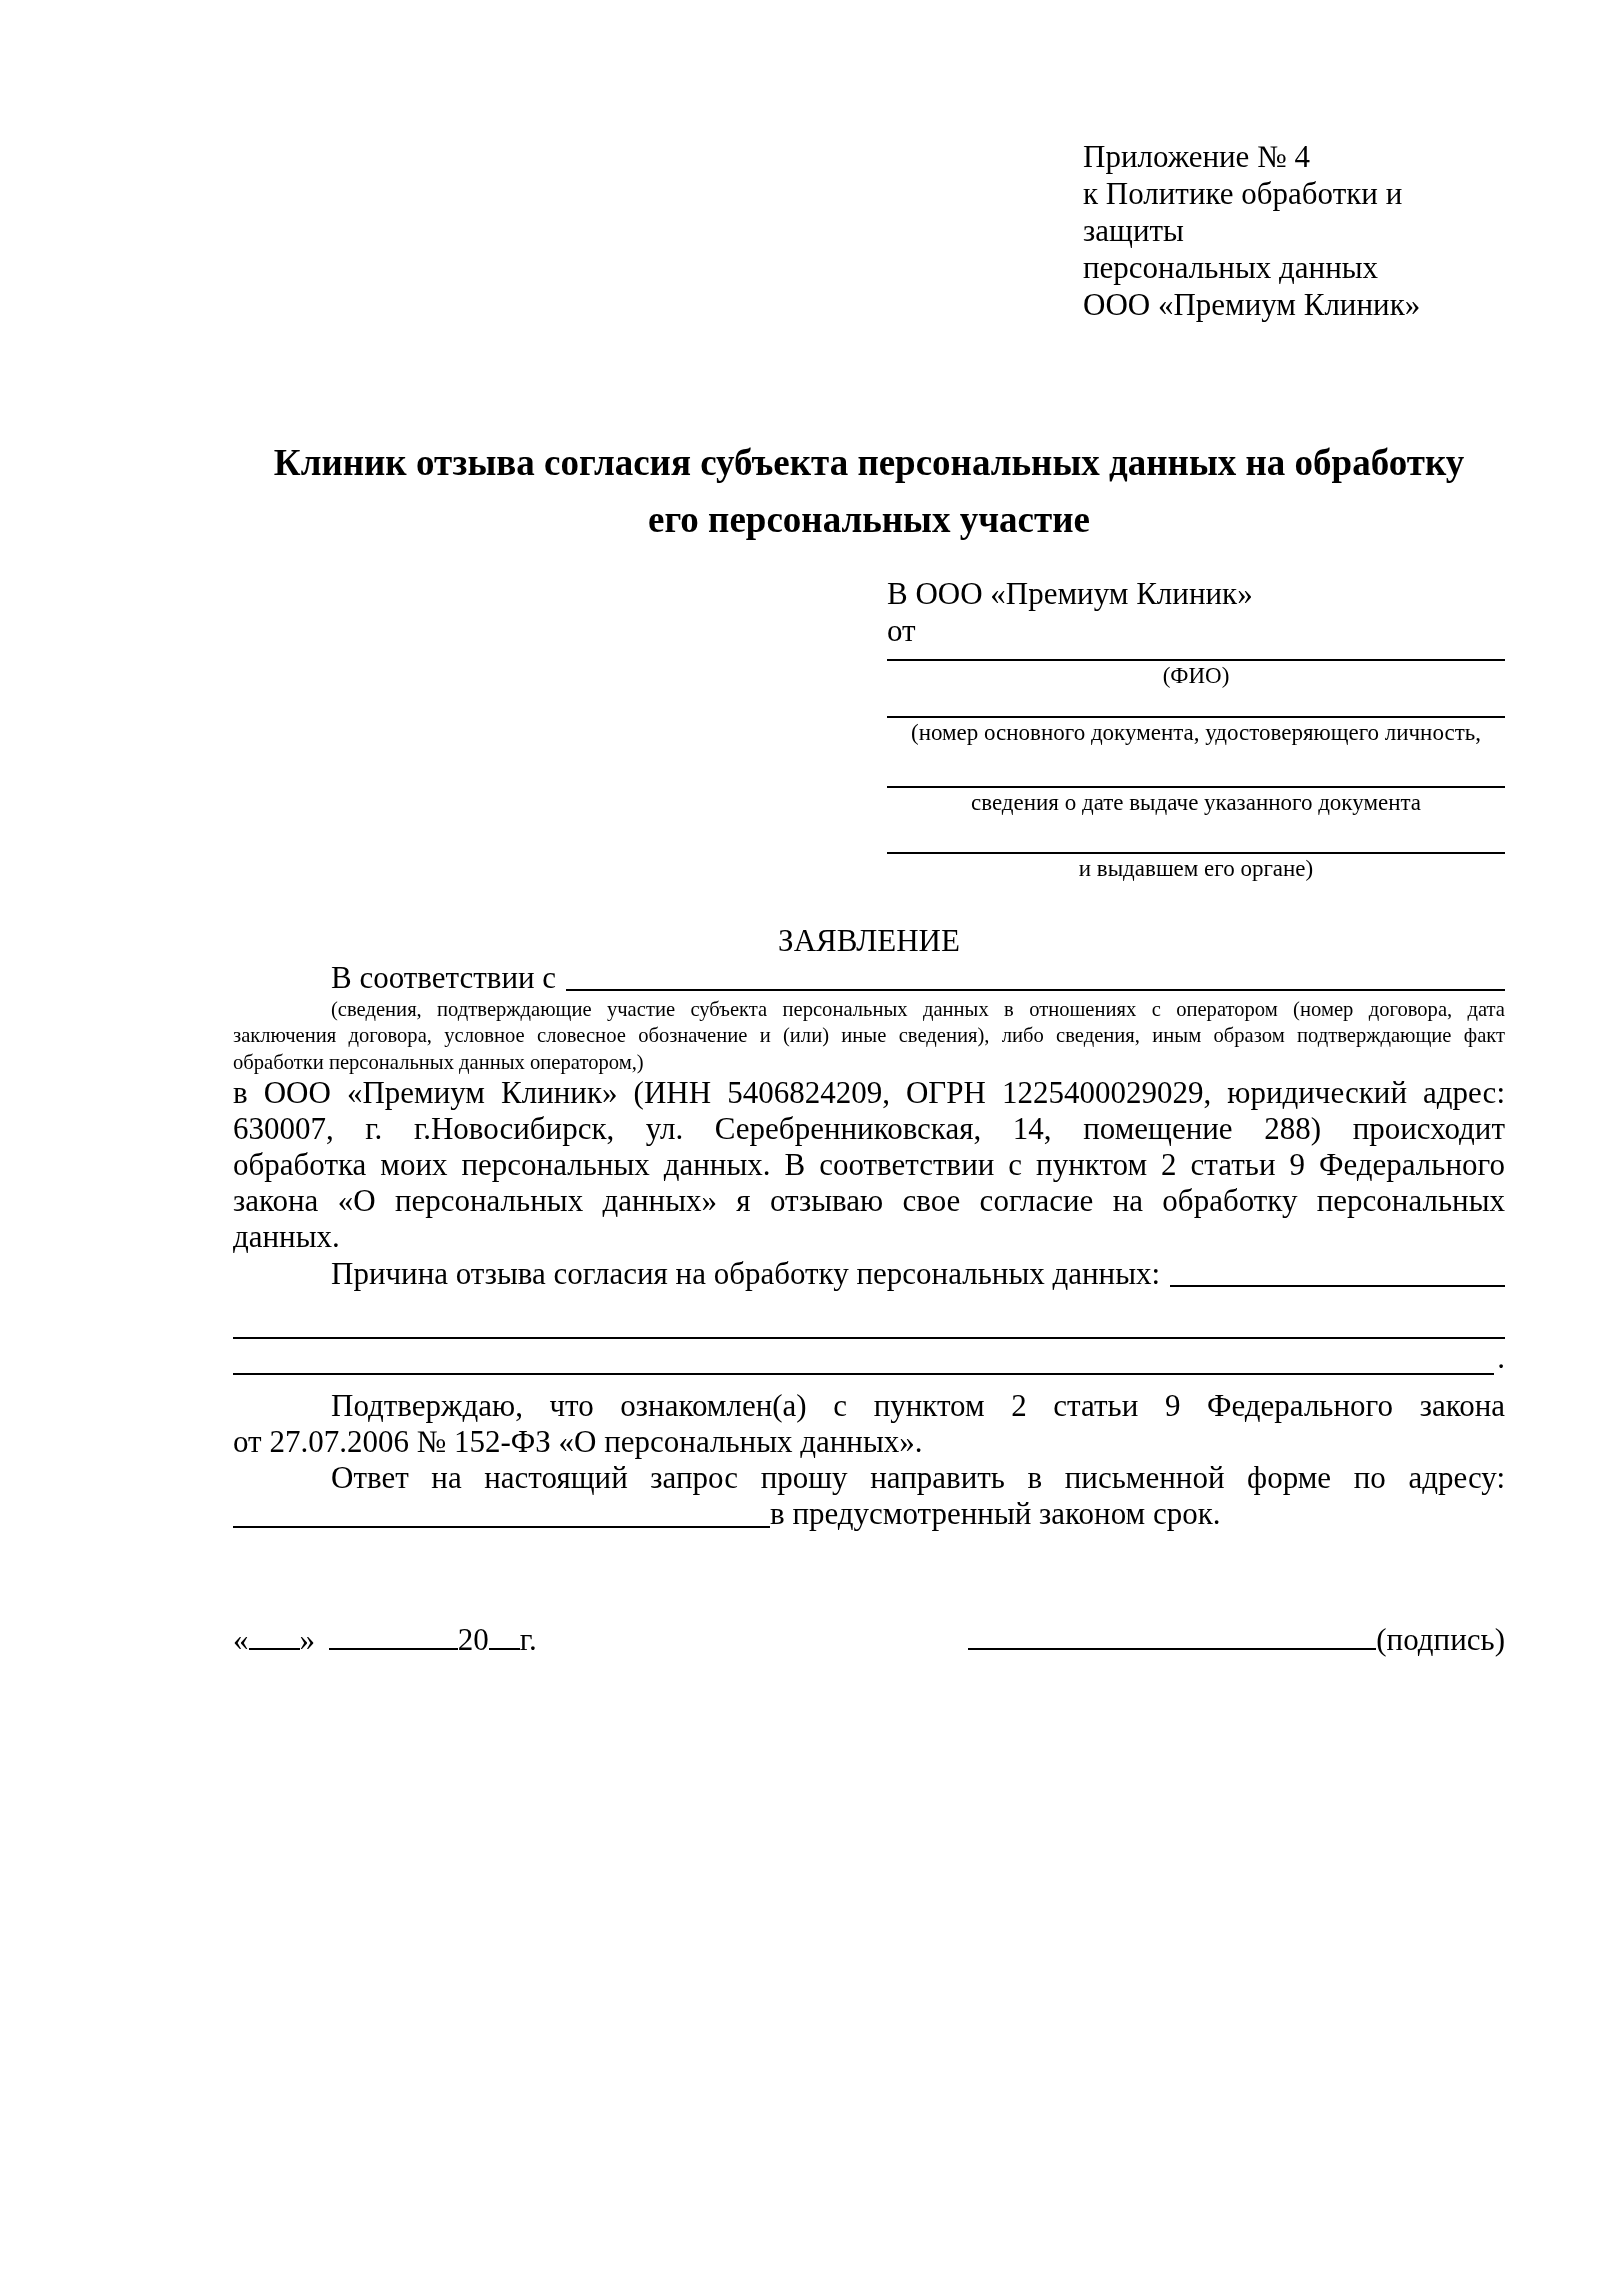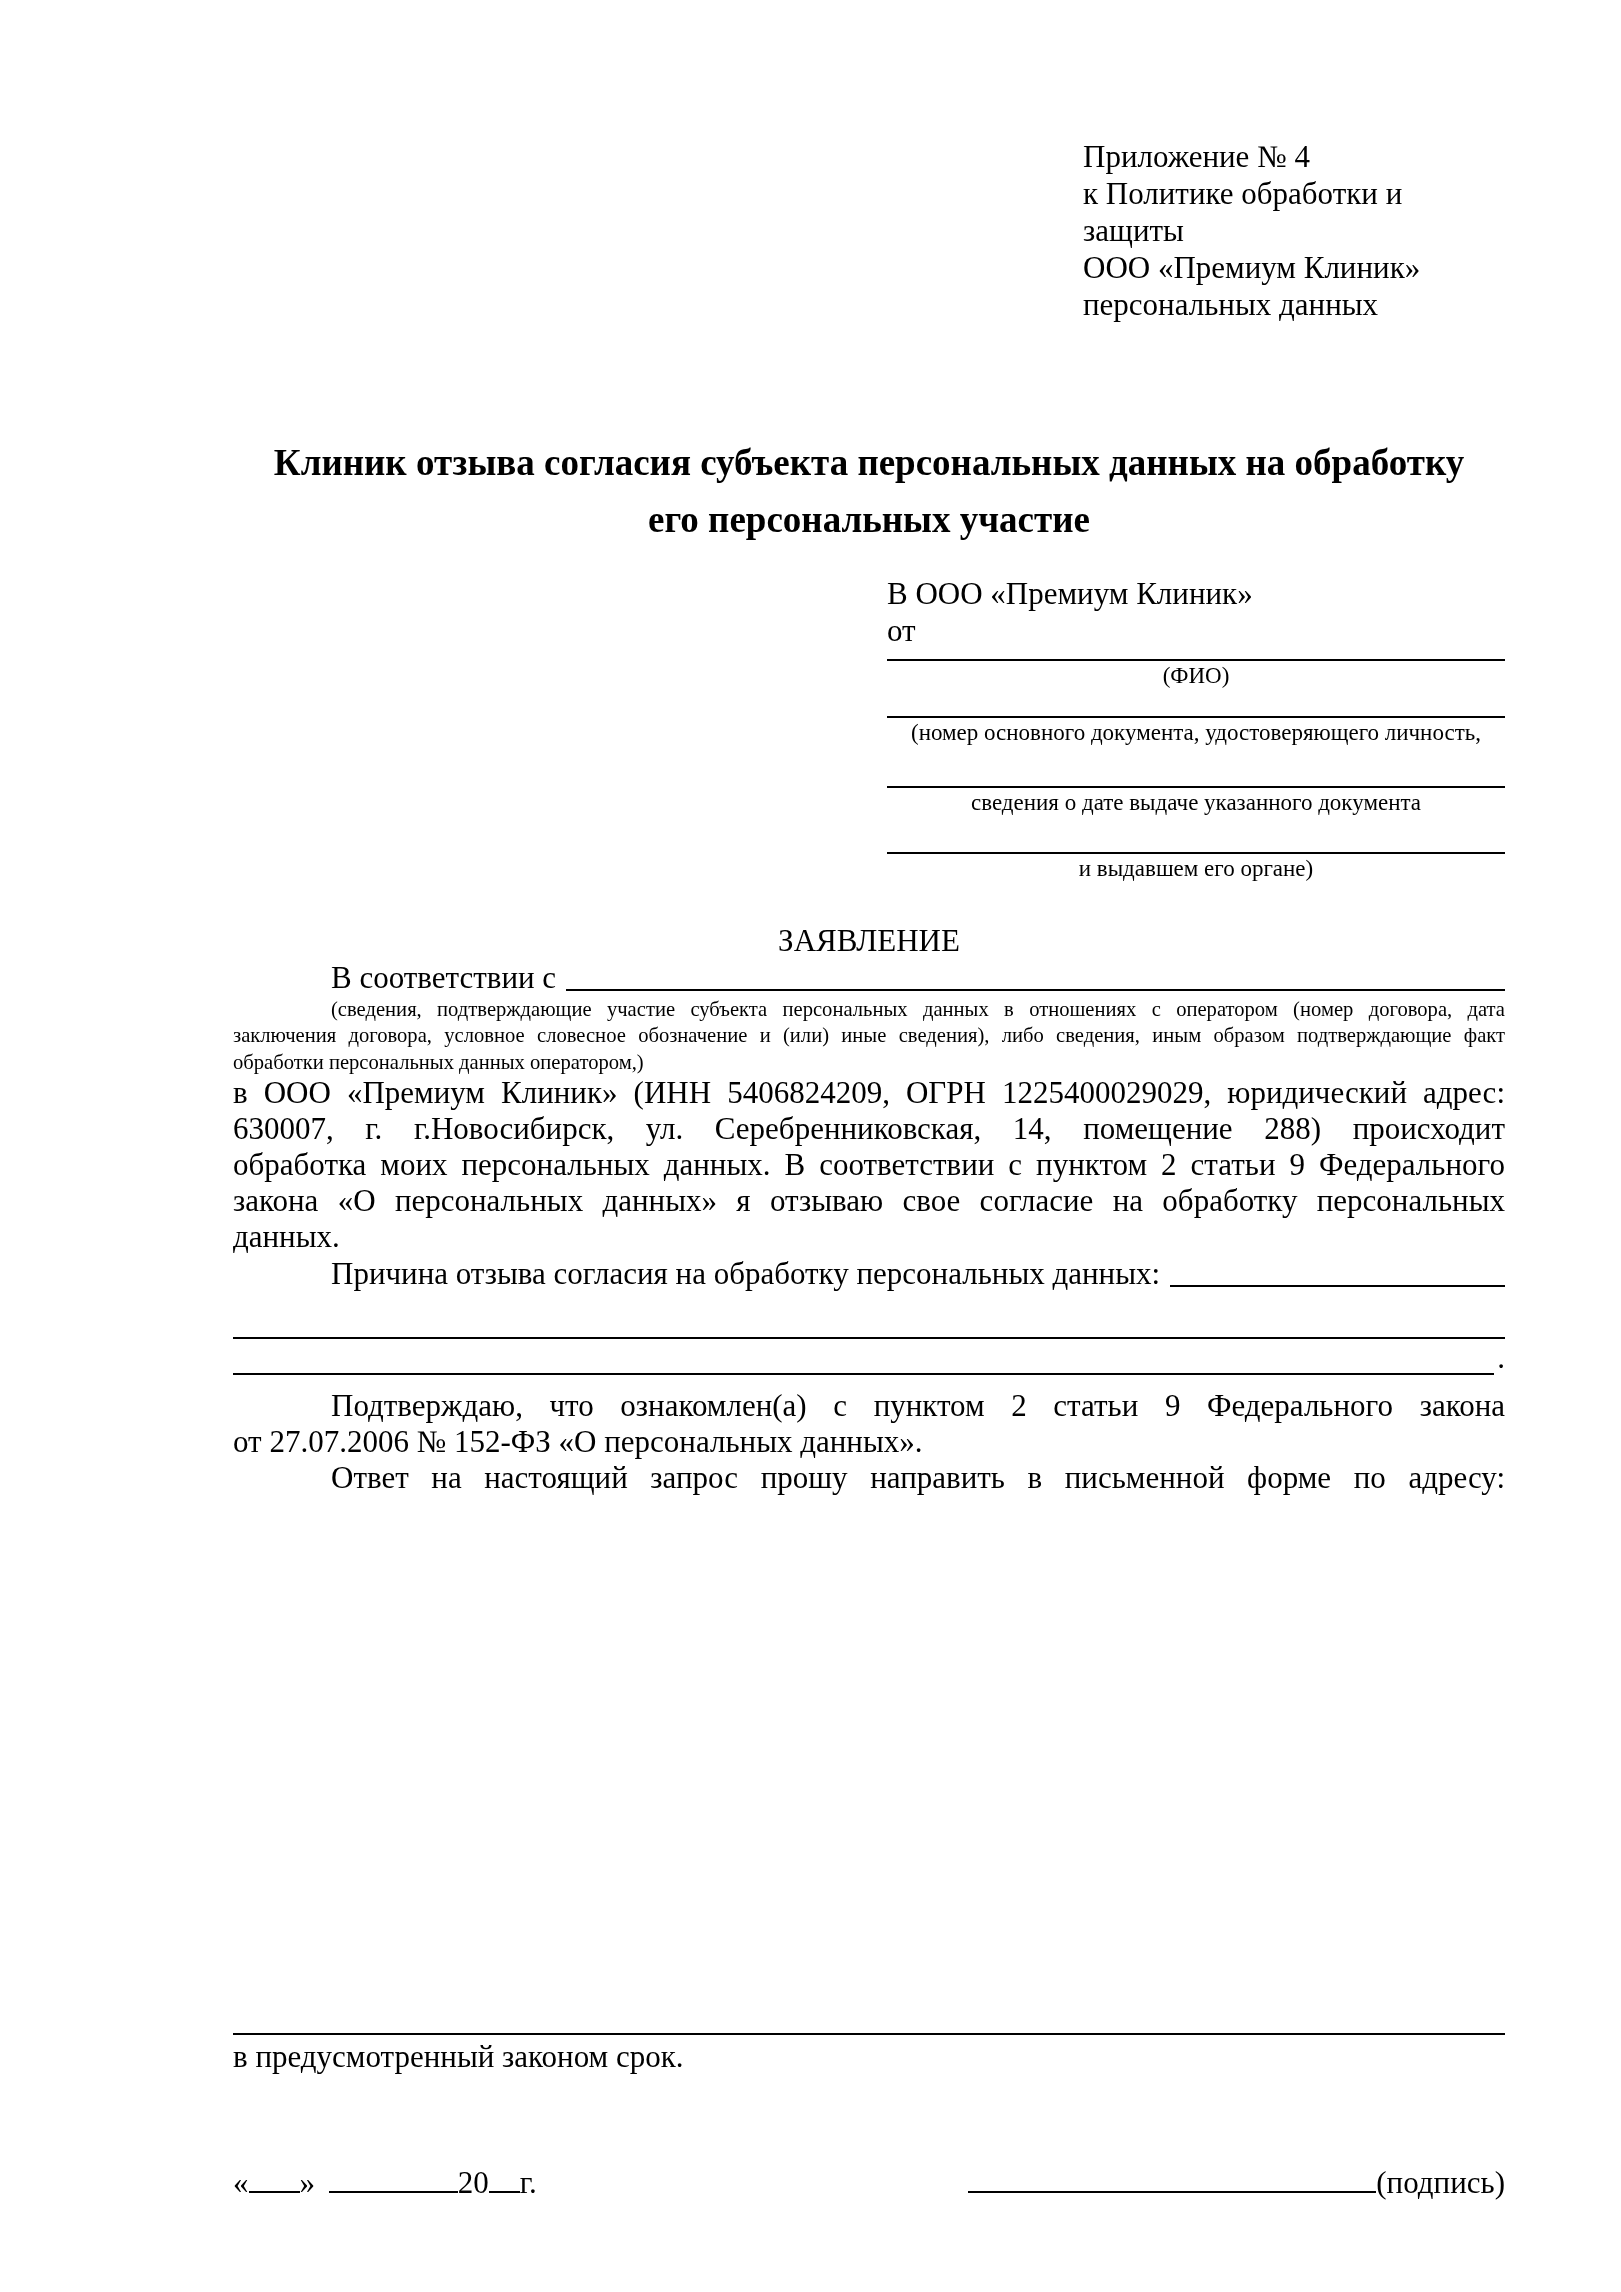--- a/index.html
+++ b/index.html
@@ -68,21 +68,21 @@
   }
   .pad-first { padding-left: 98px; }
   .body-par { font-size: 31px; line-height: 36px; }
   .blank-line { border-bottom: 2.9px solid #000; }
   .blank-line.h46 { height: 45px; }
   .blank2-row { display: flex; font-size: 31px; }
   .blank2 { flex: 1 1 auto; height: 34px; border-bottom: 2.9px solid #000; }
   .period { line-height: 37px; align-self: flex-end; padding-left: 2.9px; }
   .confirm-par { margin-top: 11.8px; font-size: 31px; line-height: 36px; }
   .reply-par { font-size: 31px; line-height: 36px; }
-  .addr-row { display: flex; font-size: 31px; line-height: 36px; flex-direction: column; }
+  .addr-row { display: flex; font-size: 31px; line-height: 36px; }
   .addr-line {
     flex: 0 0 537px;
     border-bottom: 2.9px solid #000;
     margin-bottom: 3.9px;
   }
   .footer-row {
     display: flex;
     margin-top: 88px;
     font-size: 31px;
     line-height: 39px;
@@ -99,22 +99,22 @@
   .w416 { width: 408px; }
 </style>
 </head>
 <body>
 
 <div class="page">
 
   <div class="appendix">
     <div>Приложение № 4</div>
     <div>к Политике обработки и защиты</div>
+    <div>персональных данных</div>
     <div>ООО «Премиум Клиник»</div>
-    <div>персональных данных</div>
   </div>
 
   <div class="doc-title">
     <div>Клиник отзыва согласия субъекта персональных данных на обработку</div>
     <div>его персональных участие</div>
   </div>
 
   <div class="addressee">
     <div>В ООО «Премиум Клиник»</div>
     <div>от</div>

